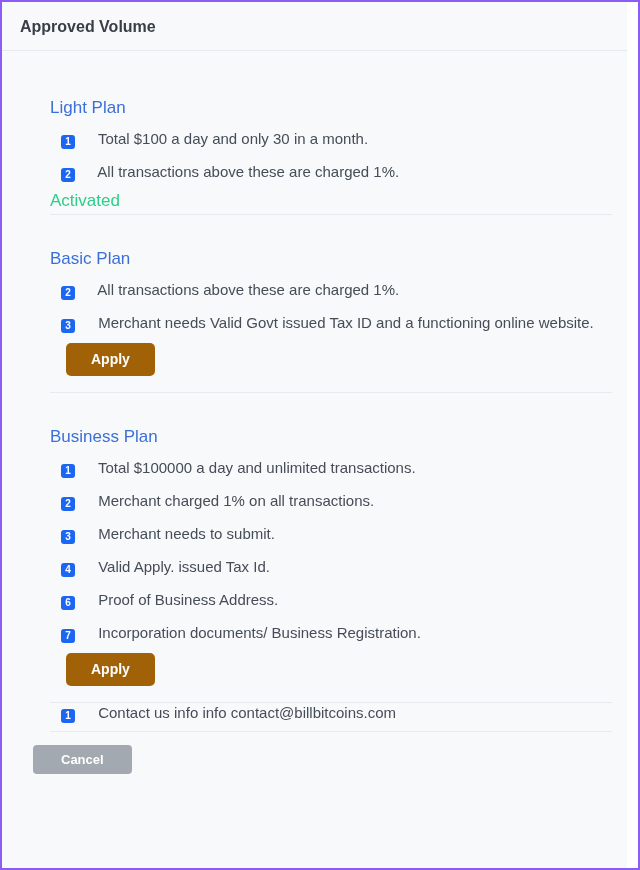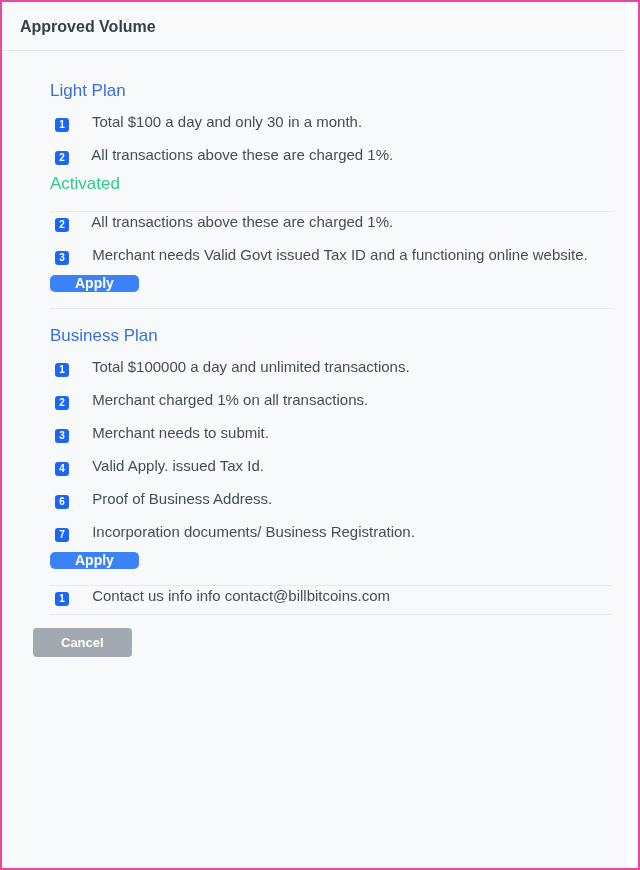--- a/index.html
+++ b/index.html
@@ -6,21 +6,21 @@
   body{
     width:640px;height:870px;
     background:#ffffff;
     font-family:"Liberation Sans",sans-serif;
     position:relative;
     overflow:hidden;
   }
   .dialog{
     position:absolute;left:0;top:0;right:0;bottom:0;
     box-sizing:border-box;
-    border:2px solid #ec4899;
+    border:2px solid #8b5cf6;
     background:#f8f9fb;
   }
   .scroll-gutter{
     position:absolute;top:0;right:0;bottom:0;width:11px;
     background:#ffffff;
   }
   .modal-header{
     padding:15px 18px 14px 18px;
     border-bottom:1px solid #e6e9ed;
   }
@@ -35,21 +35,21 @@
   }
   .plan-name{
     font-size:17px;
     line-height:22px;
     color:#3b6fd8;
     margin:0 0 10px 0;
     font-weight:400;
   }
   .plan-section{margin:0;}
   .plan-item{
-    margin:0 0 13px 5px;
+    margin:0 0 13px 11px;
     font-size:15px;
     line-height:20px;
     color:#454d57;
   }
   .plan-item:last-of-type{margin-bottom:8px;}
   .num-badge{
     display:inline-block;
     width:14px;height:14px;
     background:#1b66f2;
     color:#ffffff;
@@ -58,42 +58,42 @@
     line-height:14px;
     text-align:center;
     border-radius:3px;
     margin-right:19px;
     vertical-align:-1px;
   }
   .plan-status{
     font-size:17px;
     line-height:22px;
     color:#2dce89;
-    margin:2px 0 16px 0;
+    margin:2px 0 2px 0;
     font-weight:400;
   }
   .apply-btn{
     display:inline-block;
-    background:#3b82f6;
+    background:#a16207;
     color:#ffffff;
     border:none;
     border-radius:5px;
     font-family:"Liberation Sans",sans-serif;
     font-size:14px;
     font-weight:700;
     line-height:17px;
-    padding:0 25px;
-    margin:2px 0 14px 0;
+    padding:8px 25px;
+    margin:2px 0 14px 16px;
     cursor:pointer;
   }
   .divider{
     border-top:1px solid #e7eaee;
     margin-top:2px;
   }
-  .plan-section .plan-name{margin-top:16px;}
+  .plan-section .plan-name{margin-top:33px;}
   .modal-footer{
     padding:13px 8px 0 31px;
   }
   .cancel-btn{
     display:inline-block;
     background:#a3a9b0;
     color:#ffffff;
     border:none;
     border-radius:4px;
     font-family:"Liberation Sans",sans-serif;
@@ -119,20 +119,21 @@
     <div class="plan-name">Light Plan</div>
     <div>
   <p class="plan-item"><span class="num-badge">1</span><span> Total $100 a day and only 30 in a month.</span></p>
 
   <p class="plan-item"><span class="num-badge">2</span><span> All transactions above these are charged 1%.</span></p>
 </div>
   <div class="plan-status">Activated</div>
         </div>
 <div class="divider"></div>
   <div class="plan-section">
+    <div class="plan-name">Basic Plan</div>
     <div>
 
   <p class="plan-item"><span class="num-badge">2</span><span> All transactions above these are charged 1%.</span></p>
 
   <p class="plan-item"><span class="num-badge">3</span><span> Merchant needs Valid Govt issued Tax ID and a functioning online website.</span></p>
 </div>
   <button class="apply-btn">Apply</button></div>
 <div class="divider"></div>
   <div class="plan-section">
     <div class="plan-name">Business Plan</div>

